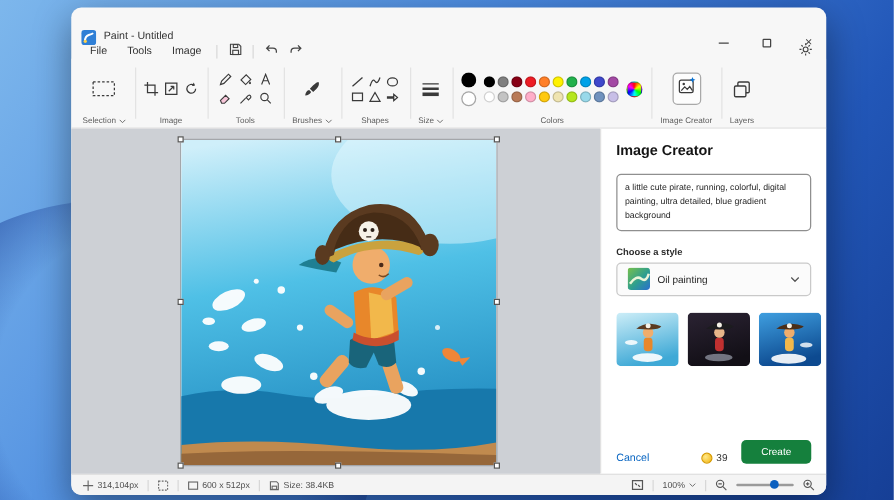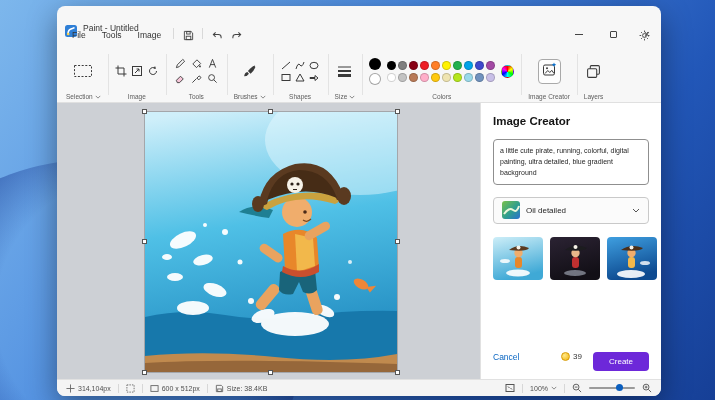--- a/index.html
+++ b/index.html
@@ -12,21 +12,21 @@
   .window{position:absolute;left:57px;top:6px;width:604px;height:390px;background:#f7f7f7;
           border-radius:8px;box-shadow:0 10px 30px rgba(0,0,0,.4);display:flex;flex-direction:column;overflow:hidden}
   
   .titlebar{height:22px;display:flex;padding:17px 0 0 8px;gap:6px;flex:none}
   .title-text{font-size:8.5px;color:#333}
   .tb-spacer{flex:1}
   .wc{width:28px;height:22px;display:flex;align-items:center;justify-content:center;color:#444;font-size:10px}
   .min-glyph{width:8px;height:1px;background:#444}
   .max-glyph{width:7px;height:7px;border:1px solid #444;border-radius:1px}
   
-  .menubar{height:19px;display:flex;align-items:flex-start;padding:0 8px;gap:2px;flex:none}
+  .menubar{height:19px;display:flex;align-items:flex-end;padding:0 8px;gap:2px;flex:none}
   .menu-item{font-size:8.5px;color:#333;padding:2px 7px;border-radius:4px}
   .mb-btn{width:18px;height:15px;display:flex;align-items:center;justify-content:center;border-radius:3px}
   .mb-div{width:1px;height:11px;background:#d9d9d9;margin:0 3px}
   .mb-right{margin-left:auto}
   
   .ribbon{height:56px;display:flex;align-items:stretch;background:#f7f7f7;border-bottom:1px solid #e0e0e0;padding:0 2px;flex:none}
   .rgroup{display:flex;flex-direction:column;align-items:center;justify-content:space-between;padding:4px 7px 2px;position:relative}
   .rgroup+.rgroup::before{content:"";position:absolute;left:0;top:7px;bottom:7px;width:1px;background:#e3e3e3}
   .ricons{flex:1;display:flex;align-items:center;gap:4px}
   .rlabel{font-size:6.5px;color:#5c5c5c;display:flex;align-items:center;gap:2px;margin-top:2px;white-space:nowrap}
@@ -53,26 +53,26 @@
               display:flex;flex-direction:column;overflow:hidden;flex:none}
   .panel-title{font-size:11.5px;font-weight:700;color:#141414;margin-bottom:12px}
   .plabel{font-size:7.5px;font-weight:700;color:#2c2c2c;margin-bottom:4px;display:flex;align-items:center;gap:3px}
   .prompt{border:1px solid #8f8f8f;border-radius:4px;padding:5px 6px;font-size:7px;line-height:1.6;color:#1f1f1f;margin-bottom:12px;background:#fff}
   .style-select{display:flex;align-items:center;gap:6px;border:1px solid #c9c9c9;background:#fbfbfb;
                 border-radius:4px;padding:3px 8px;height:27px;margin-bottom:13px}
   .style-thumb{width:18px;height:18px;border-radius:3px;overflow:hidden;flex:none}
   .style-name{font-size:8px;color:#1f1f1f;flex:1}
   .variations{display:flex;gap:7px}
   .var{width:50px;height:43px;border-radius:4px;overflow:hidden;flex:none}
-  .panel-footer{margin-top:auto;display:flex;align-items:flex-start;gap:5px;padding-top:8px}
+  .panel-footer{margin-top:auto;display:flex;align-items:flex-end;gap:5px;padding-top:8px}
   .cancel{font-size:8.5px;color:#0a66c2}
   .coin-wrap{margin-left:auto;display:flex;align-items:center;gap:3px}
   .coin{width:9px;height:9px;border-radius:50%;background:radial-gradient(circle at 35% 35%,#ffe98a,#f3b40c);border:1px solid #d79b04}
   .credits{font-size:8px;color:#333}
-  .create-btn{background:#6d28d9;color:#fff;font-size:8px;padding:5px 16px;border-radius:4px;border:none;margin-left:6px}
+  .create-btn{background:#15803d;color:#fff;font-size:8px;padding:5px 16px;border-radius:4px;border:none;margin-left:6px}
   
   .statusbar{height:17px;background:#f4f4f4;border-top:1px solid #e1e1e1;display:flex;align-items:center;
              padding:0 9px;gap:7px;font-size:7px;color:#4f4f4f;flex:none}
   .sitem{display:flex;align-items:center;gap:3px;white-space:nowrap}
   .sdiv{width:1px;height:9px;background:#d7d7d7}
   .sb-right{margin-left:auto;display:flex;align-items:center;gap:7px}
   .slider{width:46px;height:2px;background:#9a9a9a;border-radius:1px;position:relative}
   .slider-thumb{position:absolute;left:58%;top:-3px;width:7px;height:7px;border-radius:50%;background:#0b5fbf}
 </style>
 </head>
@@ -442,35 +442,38 @@
         <span class="handle" style="left:calc(50% - 3px);bottom:-3px"></span>
         <span class="handle" style="right:-3px;bottom:-3px"></span>
       </div>
     </div>
 
     <div class="side-panel">
       <div class="panel-title">Image Creator</div>
 
       <div class="prompt">a little cute pirate, running, colorful, digital painting, ultra detailed, blue gradient background</div>
 
+      <div class="plabel">
+          <span>Choose a style</span>
+        </div>
       <div class="style-select">
         <span class="style-thumb">
           <svg width="18" height="18" viewBox="0 0 18 18">
               <defs>
                 <linearGradient id="st1" x1="0" y1="0" x2="1" y2="1">
                   <stop offset="0" stop-color="#7ac14a"></stop>
                   <stop offset="0.55" stop-color="#2e9e8f"></stop>
                   <stop offset="1" stop-color="#2a6fd0"></stop>
                 </linearGradient>
               </defs>
               <rect width="18" height="18" fill="url(#st1)"></rect>
               <path d="M2,13 Q7,6 11,9 T17,5" stroke="#eaf6d8" stroke-width="2" fill="none"></path>
             </svg>
         </span>
-        <span class="style-name">Oil detailed</span>
+        <span class="style-name">Oil painting</span>
         <svg width="8" height="5" viewBox="0 0 8 5">
             <path d="M1,1 L4,4 L7,1" fill="none" stroke="#555"></path>
           </svg>
       </div>
 
       <div class="variations">
         <span class="var">
           <svg width="50" height="43" viewBox="0 0 50 43">
               <defs>
                 <linearGradient id="vg1" x1="0" y1="0" x2="0.3" y2="1">

